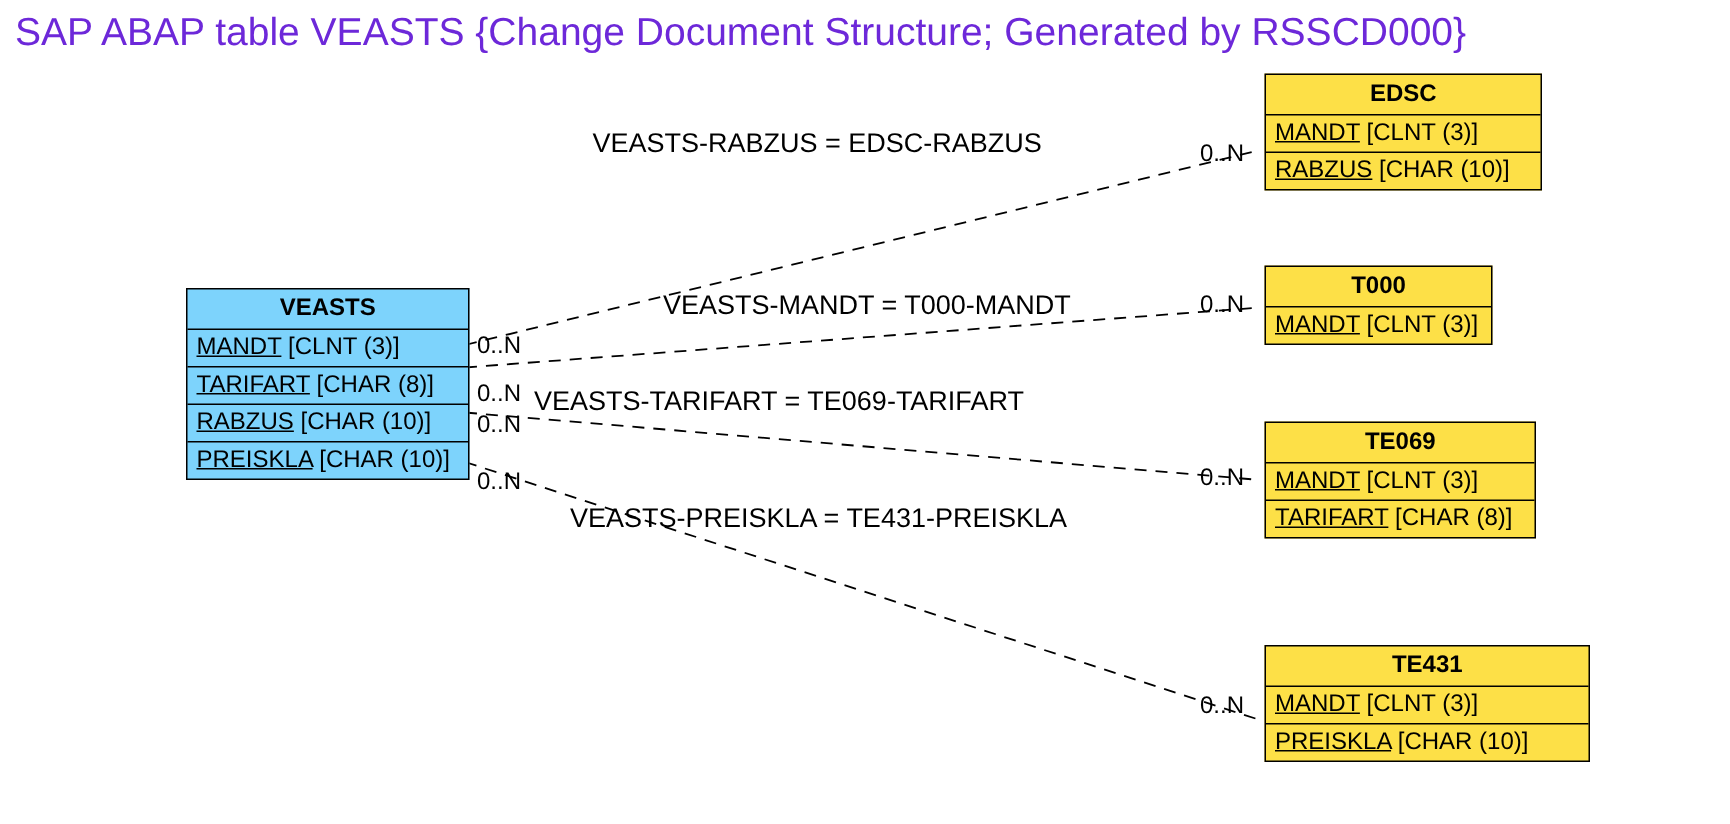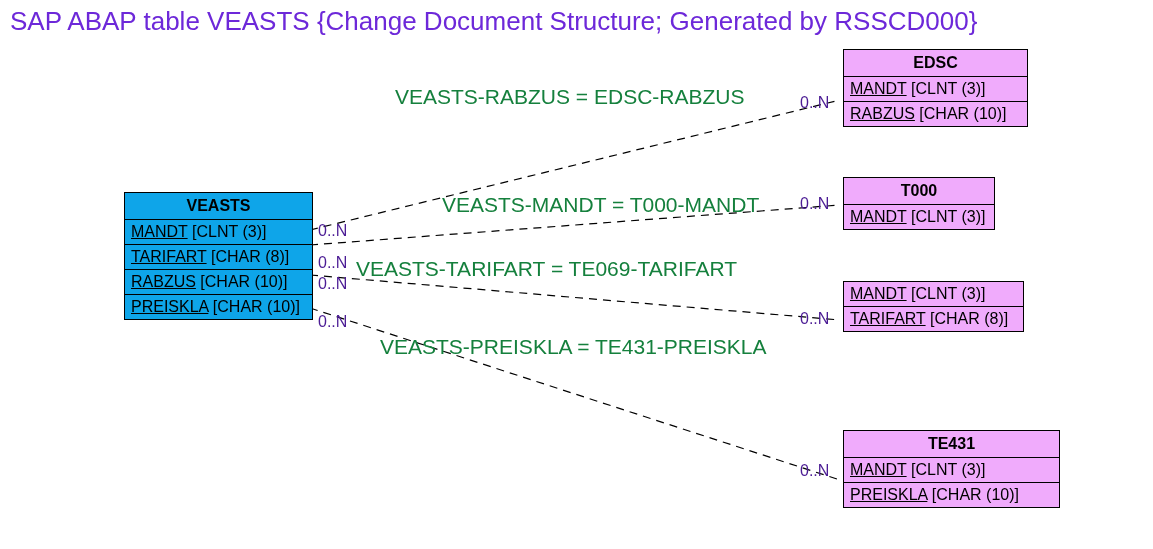--- a/index.html
+++ b/index.html
@@ -36,38 +36,38 @@
     border-bottom: 1.5px solid #000;
     white-space: nowrap;
     font-size: 16px;
   }
   .entity .row:last-child {
     border-bottom: none;
   }
   .entity .row .fname {
     text-decoration: underline;
   }
-  .veasts { background: #0ea5e9; }
-  .other  { background: #f0abfc; }
+  .veasts { background: #7dd3fc; }
+  .other  { background: #fde047; }
   svg.links {
     position: absolute;
     left: 0; top: 0;
     width: 1153px; height: 549px;
     pointer-events: none;
   }
   .link-label {
     position: absolute;
-    font-size: 21px;
-    color: #15803d;
+    font-size: 18px;
+    color: #000000;
     white-space: nowrap;
   }
   .card-label {
     position: absolute;
     font-size: 16px;
-    color: #4c1d95;
+    color: #000000;
     white-space: nowrap;
   }
 </style>
 </head>
 <body>
 
 <div class="title">SAP ABAP table VEASTS {Change Document Structure; Generated by RSSCD000}</div>
 
 <svg class="links">
   <line x1="310" y1="230" x2="840" y2="100" stroke="#000" stroke-width="1.2" stroke-dasharray="8 6"></line>
@@ -104,20 +104,21 @@
   <div class="row"><span class="fname">MANDT</span> <span>[CLNT (3)]</span></div>
   <div class="row"><span class="fname">RABZUS</span> <span>[CHAR (10)]</span></div>
 </div>
 
 <div class="entity other" style="left:843px; top:177px; width:152px;">
   <div class="head">T000</div>
   <div class="row"><span class="fname">MANDT</span> <span>[CLNT (3)]</span></div>
 </div>
 
 <div class="entity other" style="left:843px; top:281px; width:181px;">
+  <div class="head">TE069</div>
   <div class="row"><span class="fname">MANDT</span> <span>[CLNT (3)]</span></div>
   <div class="row"><span class="fname">TARIFART</span> <span>[CHAR (8)]</span></div>
 </div>
 
 <div class="entity other" style="left:843px; top:430px; width:217px;">
   <div class="head">TE431</div>
   <div class="row"><span class="fname">MANDT</span> <span>[CLNT (3)]</span></div>
   <div class="row"><span class="fname">PREISKLA</span> <span>[CHAR (10)]</span></div>
 </div>
 

